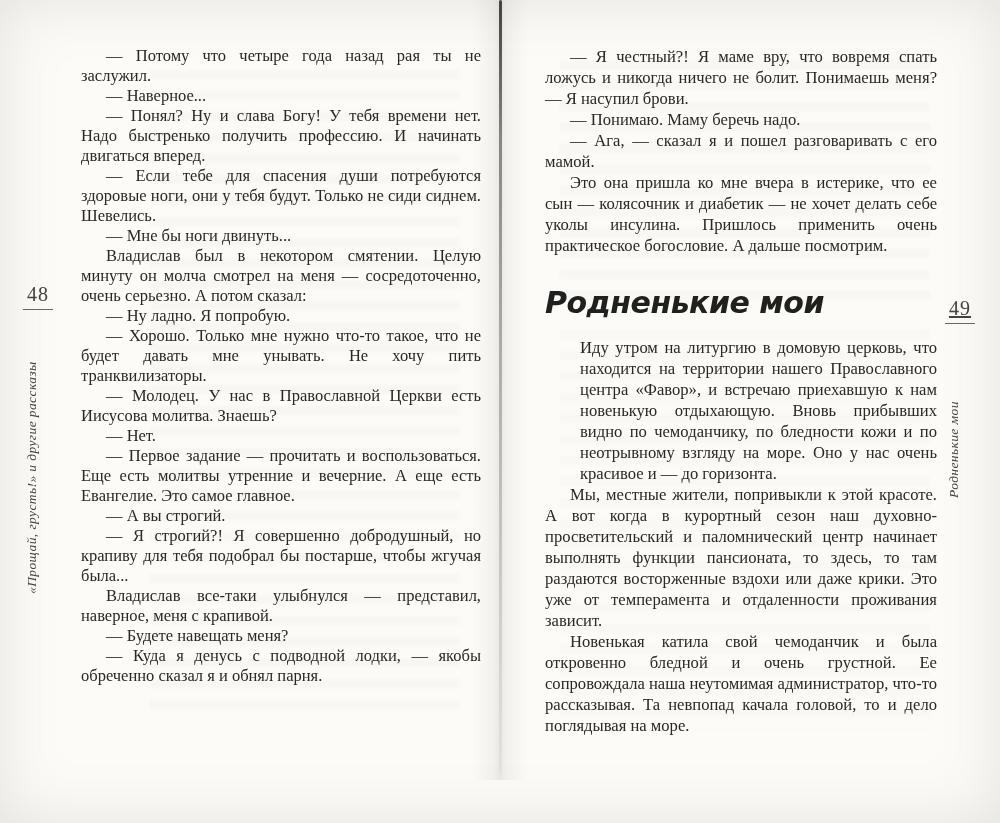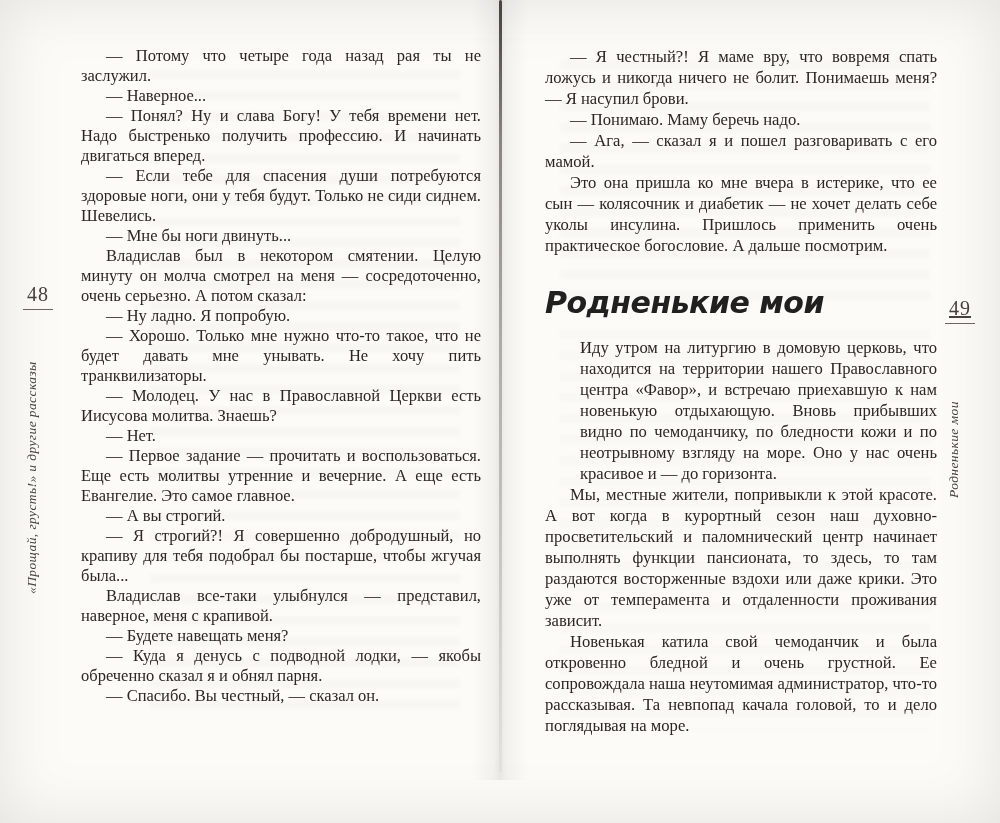--- a/index.html
+++ b/index.html
@@ -112,21 +112,20 @@
     <p>— Ну ладно. Я попробую.</p>
     <p>— Хорошо. Только мне нужно что-то такое, что не будет давать мне унывать. Не хочу пить транквилизаторы.</p>
     <p>— Молодец. У нас в Православной Церкви есть Иисусова молитва. Знаешь?</p>
     <p>— Нет.</p>
     <p>— Первое задание — прочитать и воспользоваться. Еще есть молитвы утренние и вечерние. А еще есть Евангелие. Это самое главное.</p>
     <p>— А вы строгий.</p>
     <p>— Я строгий?! Я совершенно добродушный, но крапиву для тебя подобрал бы постарше, чтобы жгучая была...</p>
     <p>Владислав все-таки улыбнулся — представил, наверное, меня с крапивой.</p>
     <p>— Будете навещать меня?</p>
     <p>— Куда я денусь с подводной лодки, — якобы обреченно сказал я и обнял парня.</p>
-    <p>— Спасибо. Вы честный, — сказал он.</p>
   </div>
 
   <div class="page-text right-text">
     <p>— Я честный?! Я маме вру, что вовремя спать ложусь и никогда ничего не болит. Понимаешь меня? — Я насупил брови.</p>
     <p>— Понимаю. Маму беречь надо.</p>
     <p>— Ага, — сказал я и пошел разговаривать с его мамой.</p>
     <p>Это она пришла ко мне вчера в истерике, что ее сын — колясочник и диабетик — не хочет делать себе уколы инсулина. Пришлось применить очень практическое богословие. А дальше посмотрим.</p>
 
     <h1 class="story-heading">Родненькие мои</h1>
 

